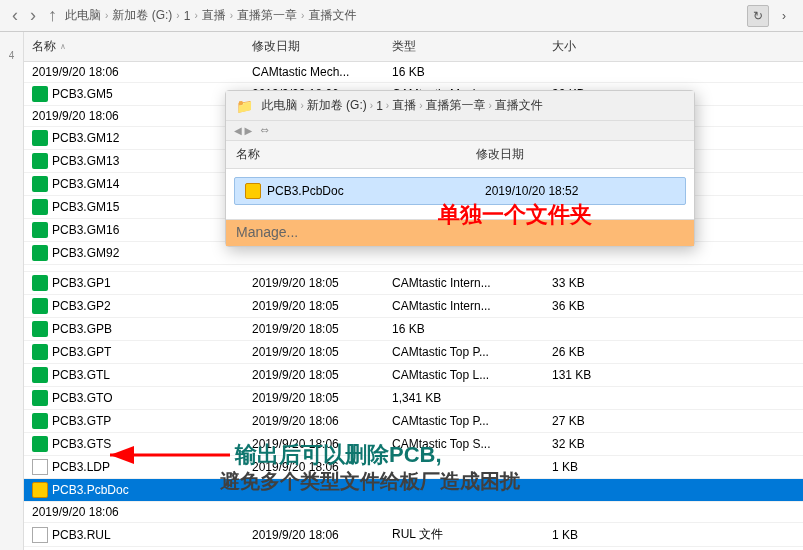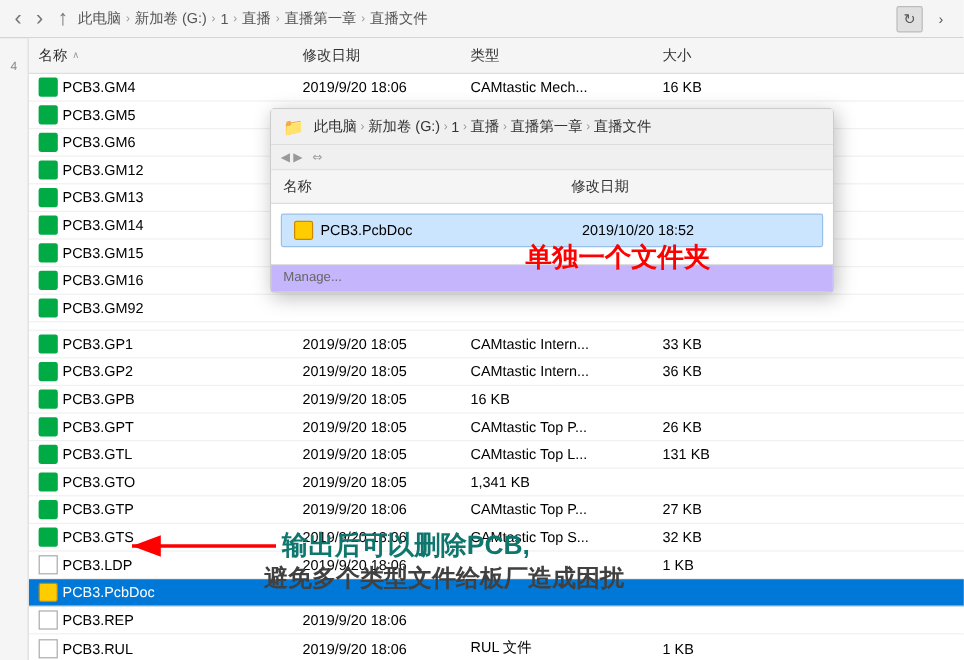--- a/index.html
+++ b/index.html
@@ -221,23 +221,23 @@
     }
     .overlay-file-row .cell {
       padding: 5px 10px;
       font-size: 12px;
       display: flex;
       align-items: center;
       gap: 6px;
     }
     .overlay-footer {
       padding: 4px 10px 6px;
-      font-size: 11px;
+      font-size: 14px;
       color: #666;
-      background: #c4b5fd;
+      background: #fdba74;
       border-top: 1px solid #ddd;
     }
 
     
     .annotation-label-1 {
       position: absolute;
       top: 200px;
       left: 438px;
       font-size: 22px;
       font-weight: bold;
@@ -335,42 +335,34 @@
           <span>名称</span>
           <span class="sort-arrow">∧</span>
         </div>
         <div class="col">修改日期</div>
         <div class="col">类型</div>
         <div class="col">大小</div>
       </div>
 
       <div id="file-rows-container">
           <div class="file-row">
-      <div class="cell">
-        <span class="icon-green"></span>
-        <span>PCB3.GM4</span>
-      </div>
       <div class="cell">2019/9/20 18:06</div>
       <div class="cell">CAMtastic Mech...</div>
       <div class="cell">16 KB</div>
     </div>
           <div class="file-row">
       <div class="cell">
         <span class="icon-green"></span>
         <span>PCB3.GM5</span>
       </div>
       <div class="cell">2019/9/20 18:06</div>
       <div class="cell">CAMtastic Mech...</div>
       <div class="cell">32 KB</div>
     </div>
           <div class="file-row">
-      <div class="cell">
-        <span class="icon-green"></span>
-        <span>PCB3.GM6</span>
-      </div>
       <div class="cell">2019/9/20 18:06</div>
       <div class="cell">CAMtastic Mech...</div>
       <div class="cell"></div>
     </div>
           <div class="file-row">
       <div class="cell">
         <span class="icon-green"></span>
         <span>PCB3.GM12</span>
       </div>
       <div class="cell"></div>
@@ -509,24 +501,20 @@
           <div class="file-row selected">
       <div class="cell">
         <span class="icon-pcbdoc"></span>
         <span>PCB3.PcbDoc</span>
       </div>
       <div class="cell"></div>
       <div class="cell"></div>
       <div class="cell"></div>
     </div>
           <div class="file-row">
-      <div class="cell">
-        <span class="icon-white"></span>
-        <span>PCB3.REP</span>
-      </div>
       <div class="cell">2019/9/20 18:06</div>
       <div class="cell"></div>
     </div>
           <div class="file-row">
       <div class="cell">
         <span class="icon-white"></span>
         <span>PCB3.RUL</span>
       </div>
       <div class="cell">2019/9/20 18:06</div>
       <div class="cell">RUL 文件</div>

